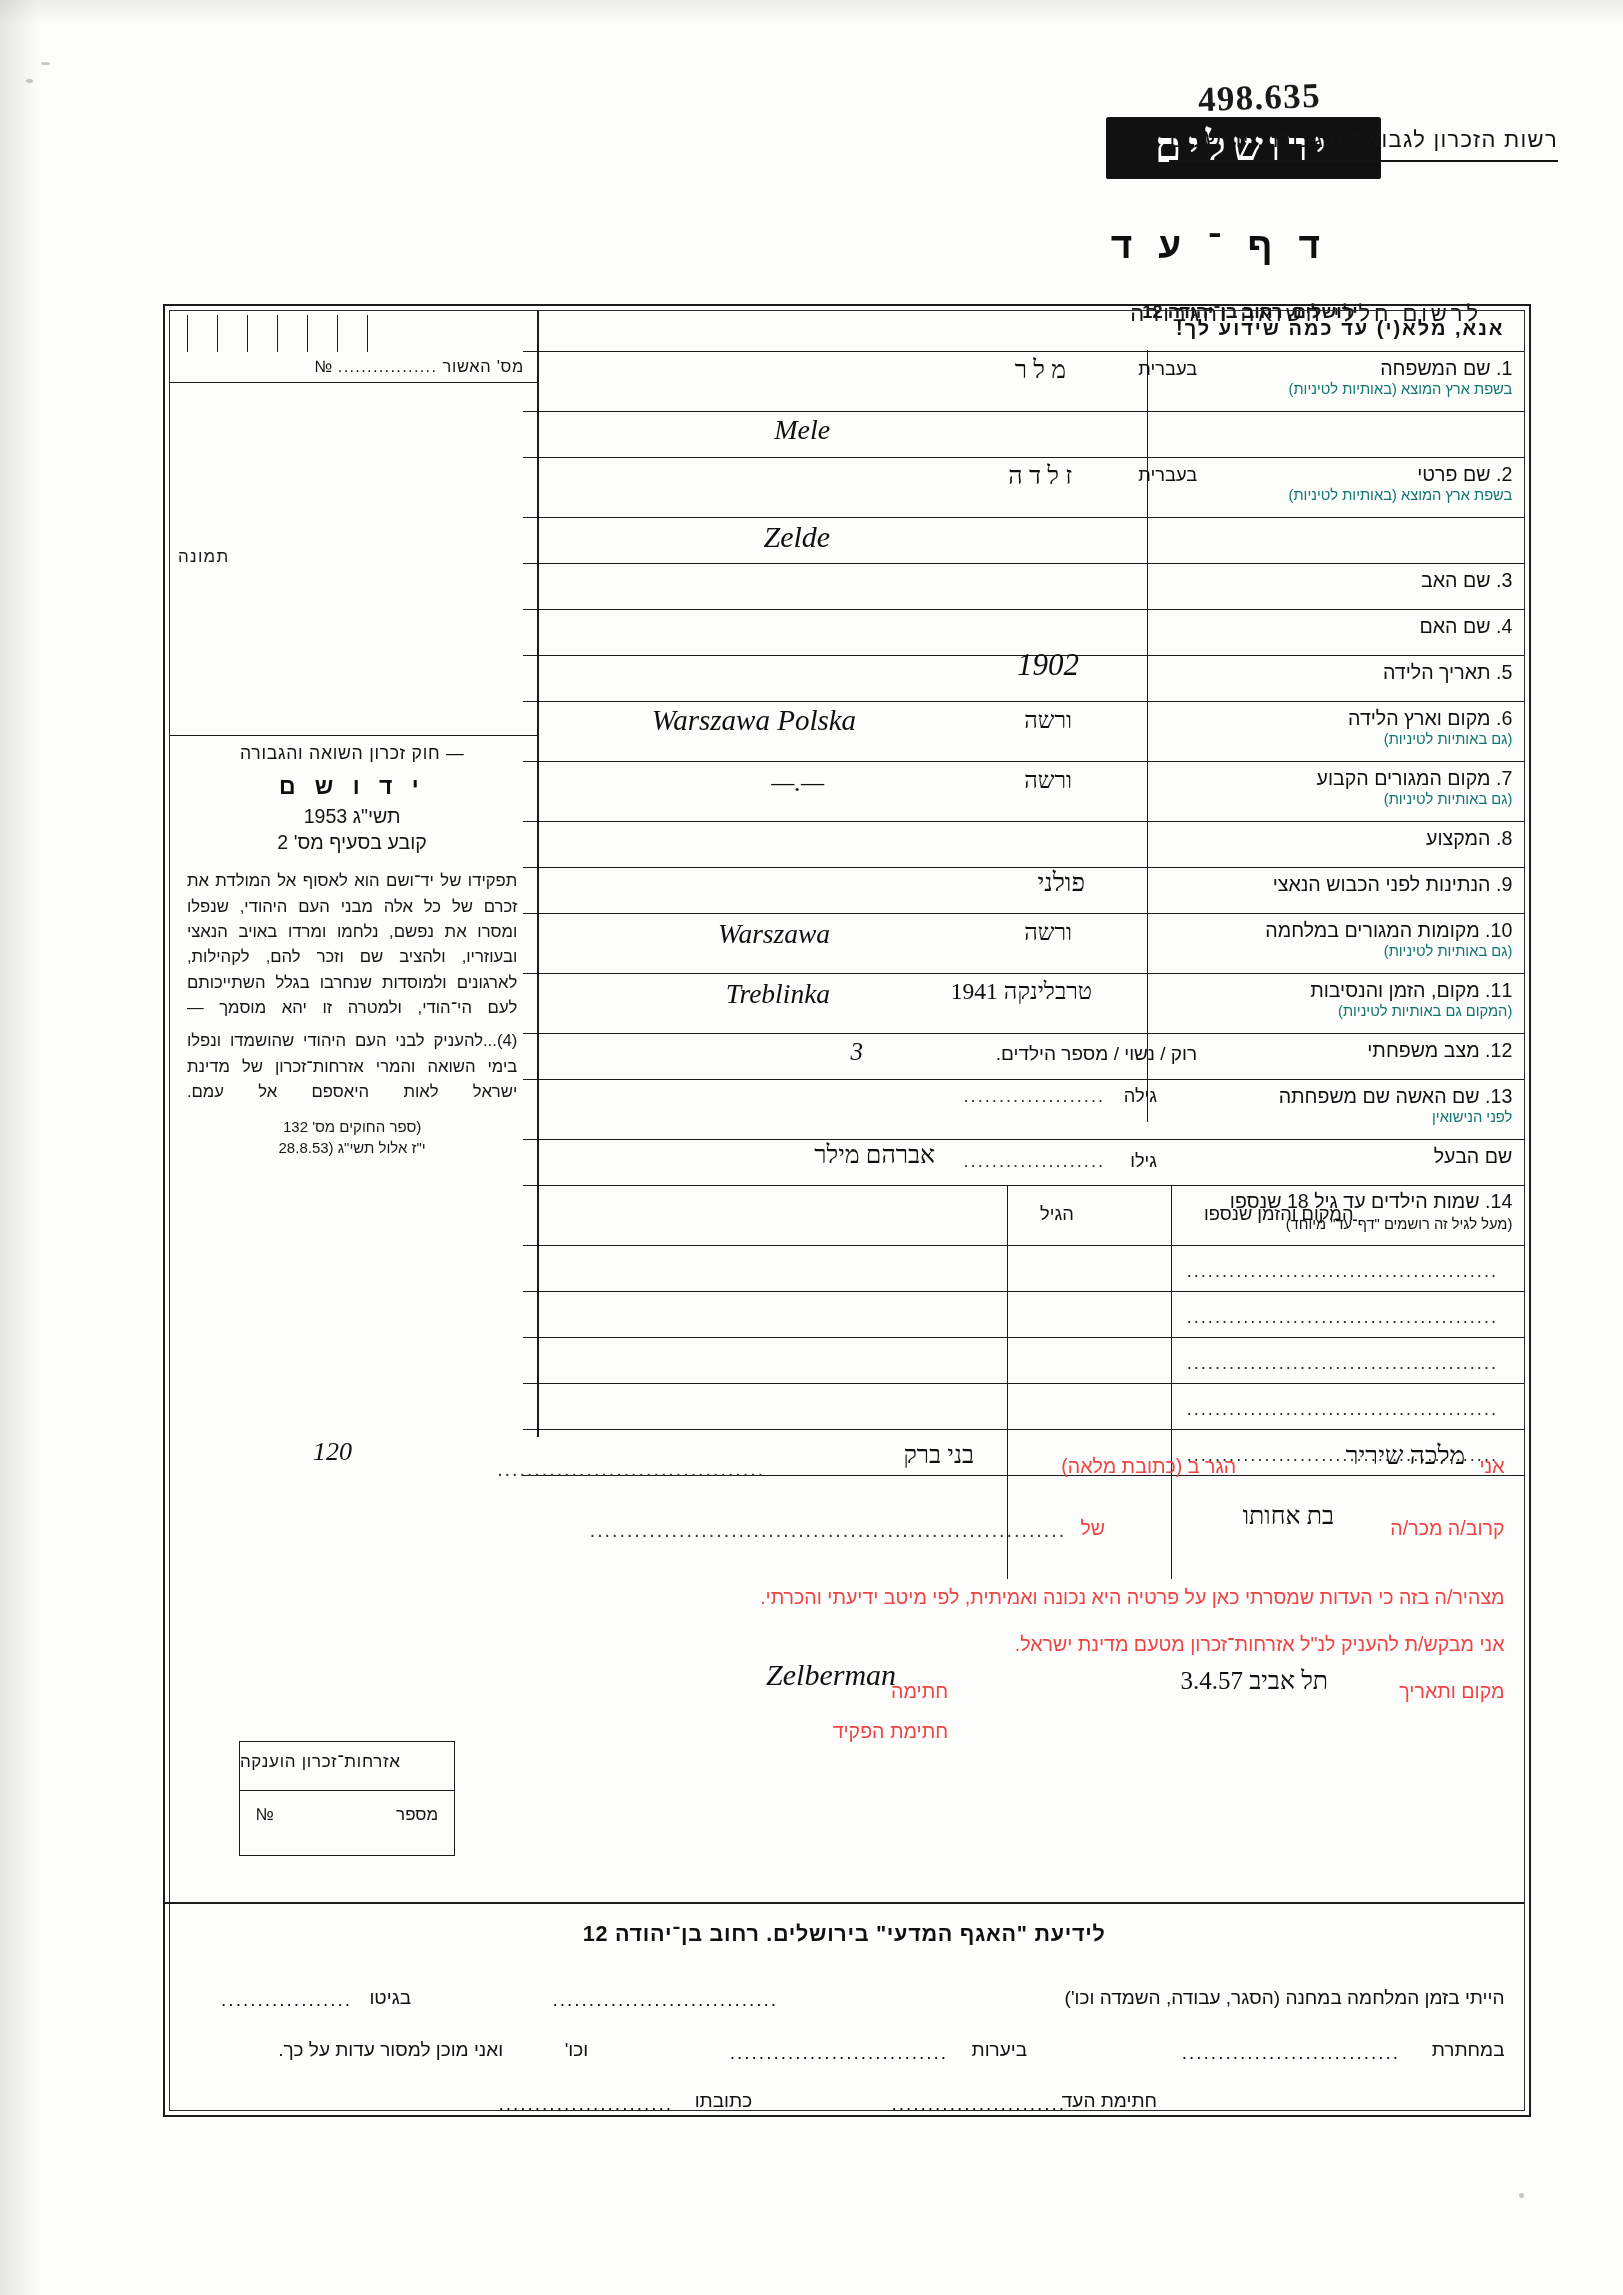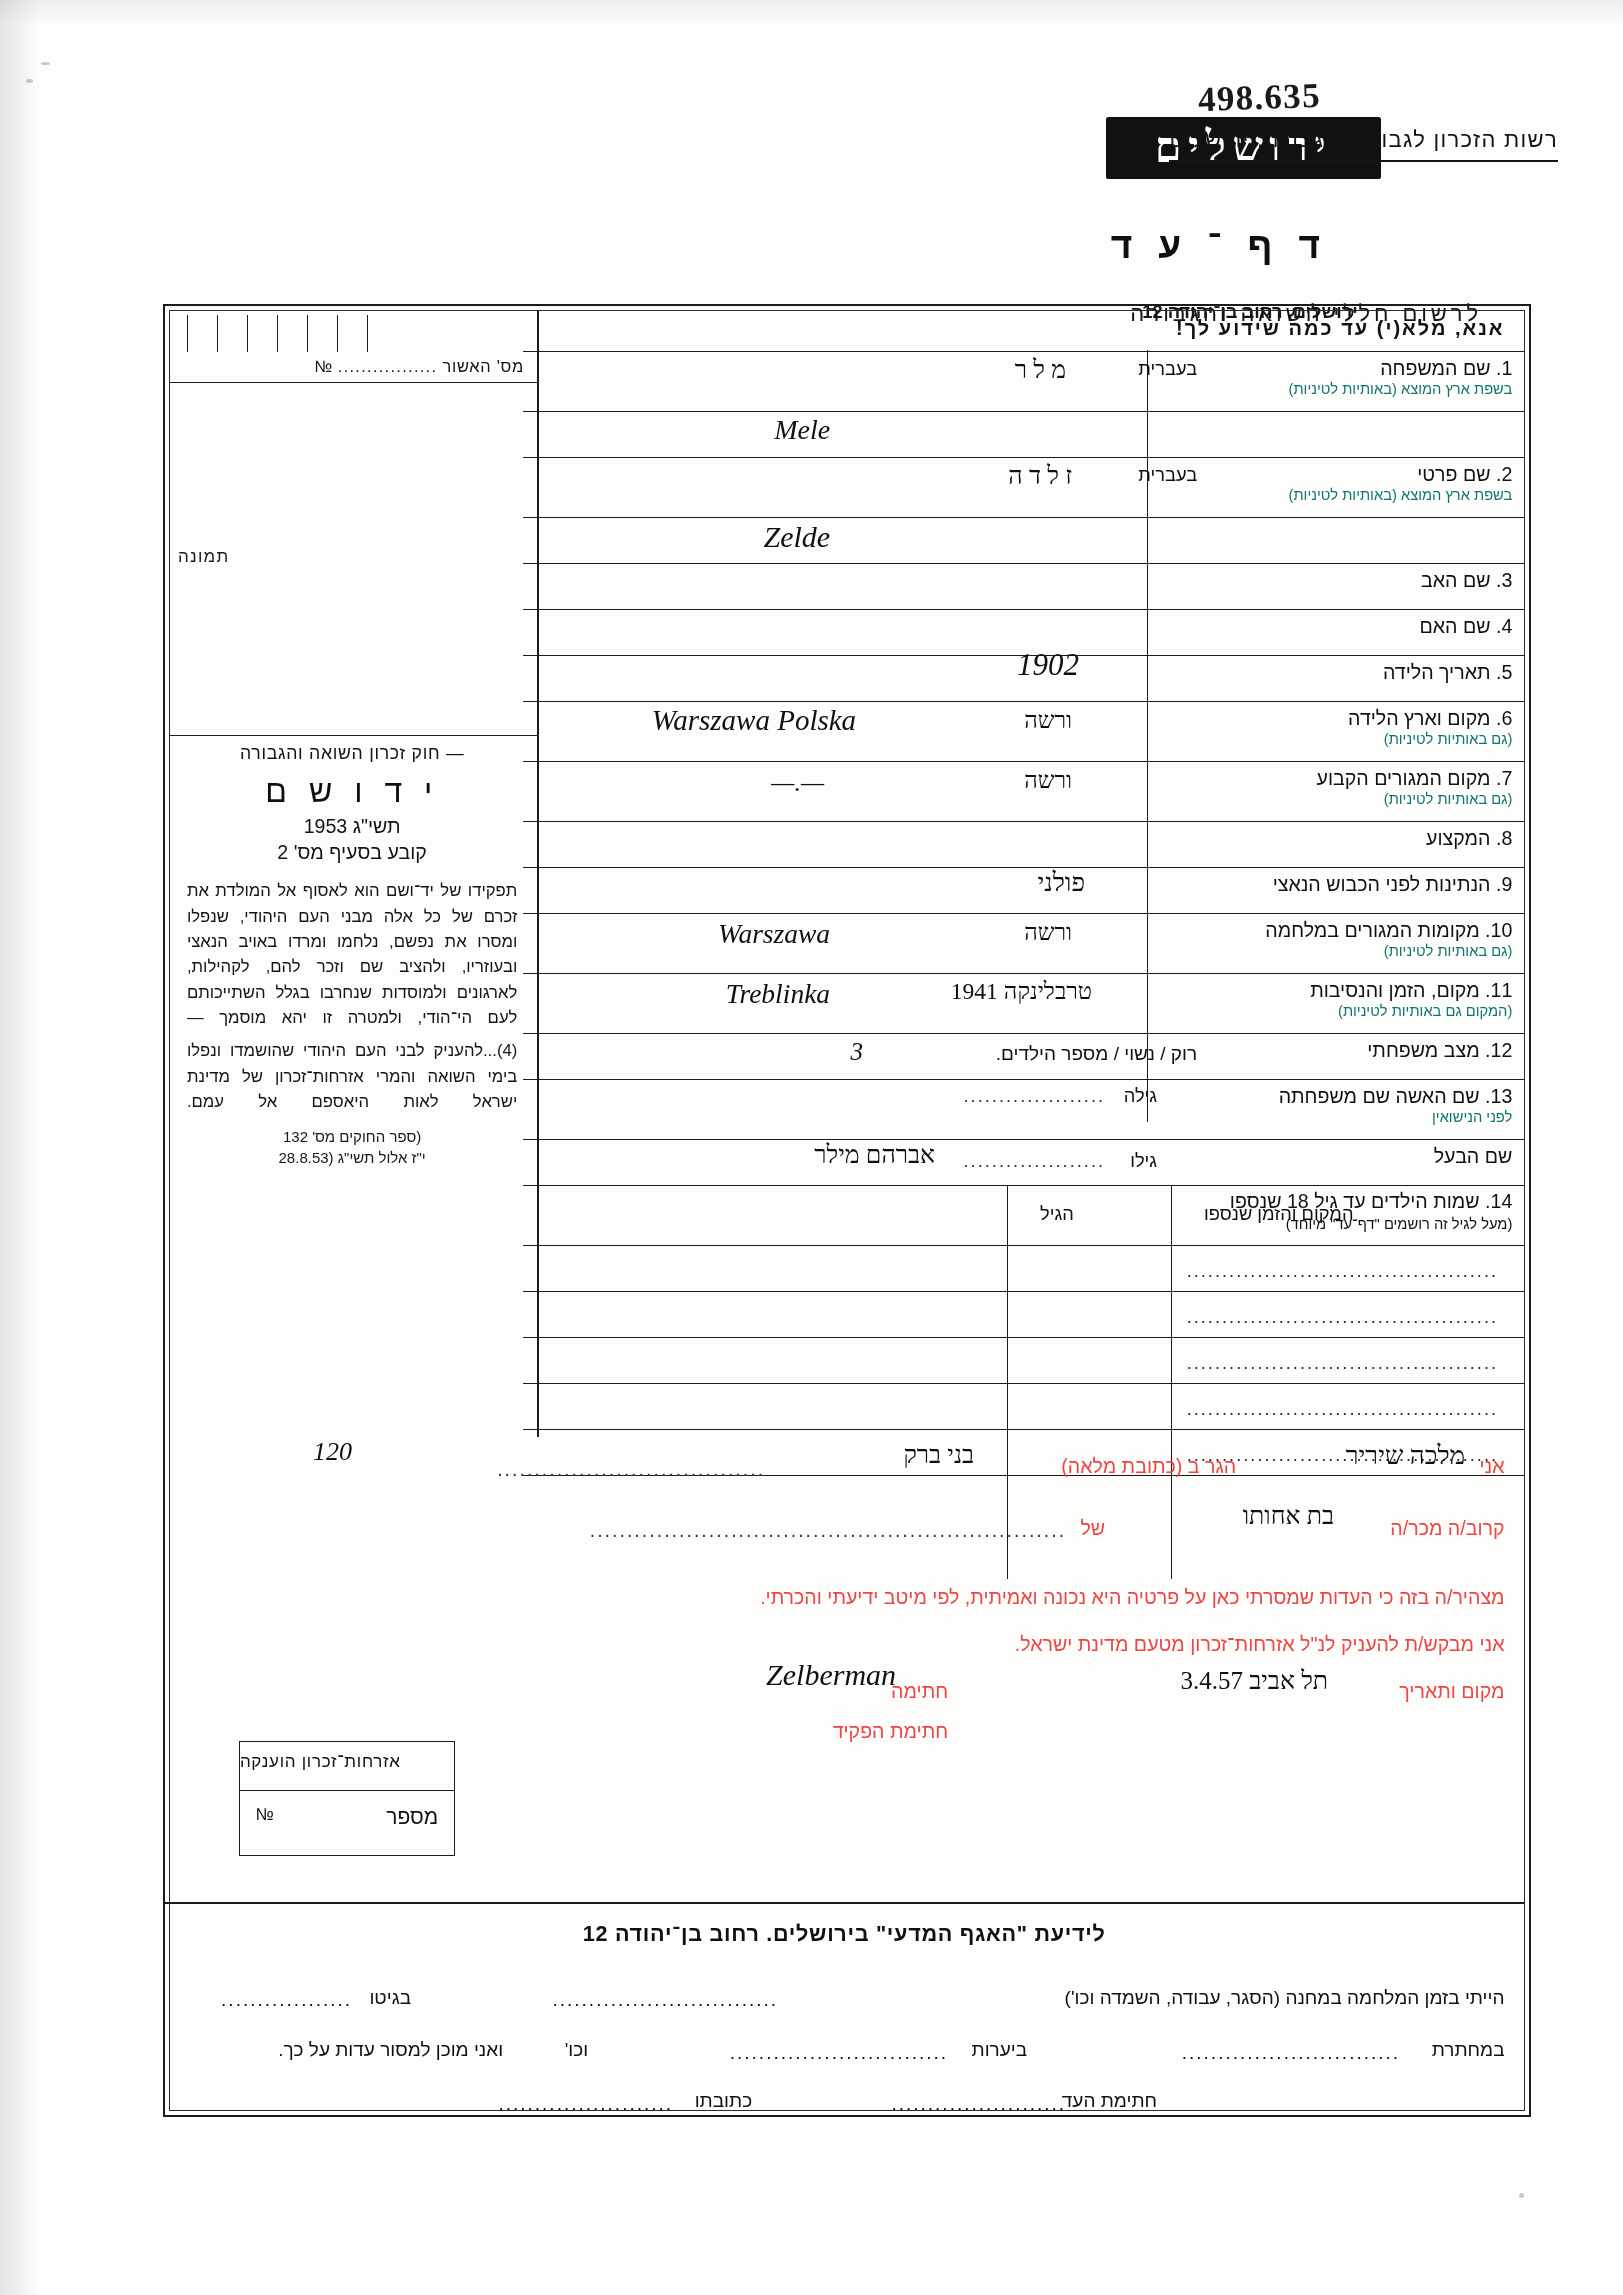--- a/index.html
+++ b/index.html
@@ -234,22 +234,22 @@
     box-sizing: border-box;
     text-align: center;
   }
   .law-title1 {
     font-size: 17.7px;
     letter-spacing: 0.7px;
     color: #141414;
     margin-bottom: 9.2px;
   }
   .law-title2 {
-    font-size: 32px;
-    font-weight: normal;
+    font-size: 23px;
+    font-weight: bold;
     letter-spacing: 6.5px;
     color: #0f0f0f;
     margin-bottom: 5.2px;
   }
   .law-title3 {
     font-size: 19.6px;
     color: #141414;
     margin-bottom: 2.6px;
   }
   .law-title4 {
@@ -426,21 +426,21 @@
   .cert-small-box .hr {
     position: absolute;
     top: 48px; left: 0; right: 0;
     height: 1.3px;
     background: #1b1b1b;
   }
   .cert-small-box .num {
     position: absolute;
     top: 63px;
     right: 15.7px;
-    font-size: 21px;
+    font-size: 17px;
   }
   .cert-small-box .numsym {
     position: absolute;
     top: 63px;
     left: 15.7px;
     font-size: 17px;
   }
 
   
   .bottom-sep {

